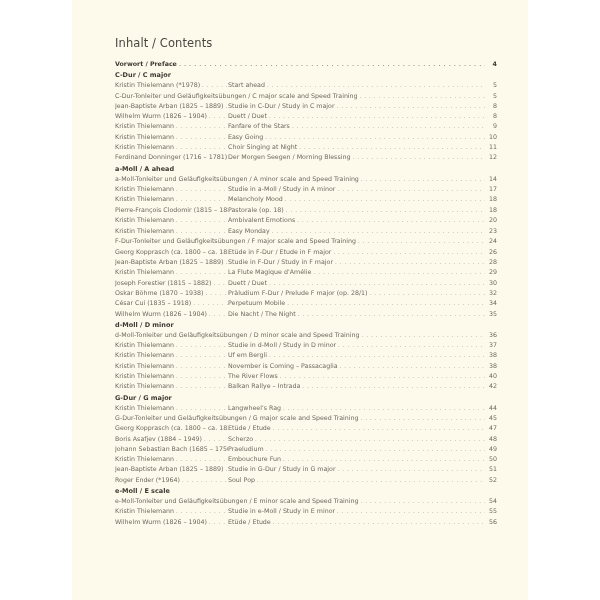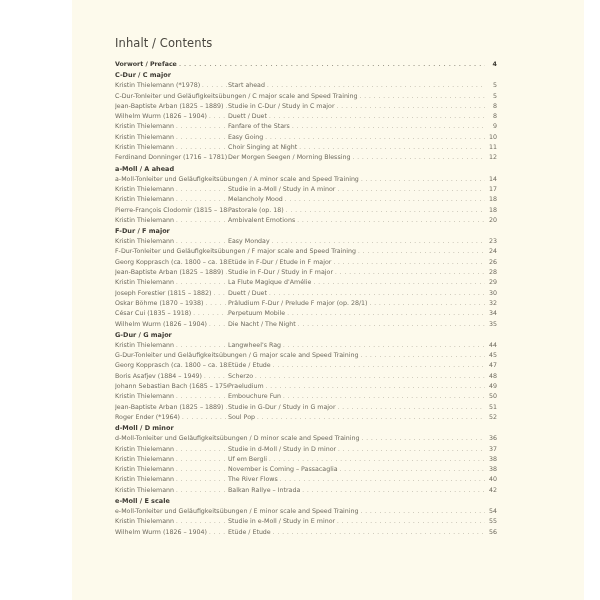--- a/index.html
+++ b/index.html
@@ -1,21 +1,21 @@
 <!DOCTYPE html>
 <html><head>
 <meta charset="utf-8">
 <style>
   html, body { margin:0; padding:0; }
   body {
     width:600px; height:600px; background:#ffffff; position:relative; overflow:hidden;
     font-family:"DejaVu Sans", sans-serif;
   }
   .page {
-    position:absolute; left:72px; top:0; width:512px; height:600px;
+    position:absolute; left:72px; top:0; width:456px; height:600px;
     background:#fdfaec;
   }
   .content {
     position:absolute; left:43px; top:36px; width:382px;
     color:#6e6a5e; font-size:6.3px;
   }
   .title {
     font-size:11.5px; color:#4a4740; margin:0 0 9px 0; letter-spacing:0.1px;
   }
   .preface-row { font-weight:bold; color:#3d3a33; }
@@ -157,21 +157,20 @@
             <span class="composer">
               <span class="name">Kristin Thielemann</span>
               <span class="dots"></span>
             </span>
             <span class="piece">Ambivalent Emotions</span>
             <span class="dots"></span>
             <span class="page-num">20</span>
           </div>
         </div>
         <div class="section">
-          <div class="section-title">F-Dur / F major</div>
           <div class="row">
             <span class="composer">
               <span class="name">Kristin Thielemann</span>
               <span class="dots"></span>
             </span>
             <span class="piece">Easy Monday</span>
             <span class="dots"></span>
             <span class="page-num">23</span>
           </div>
           <div class="row full">
@@ -237,20 +236,73 @@
             <span class="composer">
               <span class="name">Wilhelm Wurm (1826 – 1904)</span>
               <span class="dots"></span>
             </span>
             <span class="piece">Die Nacht / The Night</span>
             <span class="dots"></span>
             <span class="page-num">35</span>
           </div>
         </div>
         <div class="section">
+          <div class="section-title">d-Moll / D minor</div>
+          <div class="row full">
+            <span class="piece">d-Moll-Tonleiter und Geläufigkeitsübungen / D minor scale and Speed Training</span>
+            <span class="dots"></span>
+            <span class="page-num">36</span>
+          </div>
+          <div class="row">
+            <span class="composer">
+              <span class="name">Kristin Thielemann</span>
+              <span class="dots"></span>
+            </span>
+            <span class="piece">Studie in d-Moll / Study in D minor</span>
+            <span class="dots"></span>
+            <span class="page-num">37</span>
+          </div>
+          <div class="row">
+            <span class="composer">
+              <span class="name">Kristin Thielemann</span>
+              <span class="dots"></span>
+            </span>
+            <span class="piece">Uf em Bergli</span>
+            <span class="dots"></span>
+            <span class="page-num">38</span>
+          </div>
+          <div class="row">
+            <span class="composer">
+              <span class="name">Kristin Thielemann</span>
+              <span class="dots"></span>
+            </span>
+            <span class="piece">November is Coming – Passacaglia</span>
+            <span class="dots"></span>
+            <span class="page-num">38</span>
+          </div>
+          <div class="row">
+            <span class="composer">
+              <span class="name">Kristin Thielemann</span>
+              <span class="dots"></span>
+            </span>
+            <span class="piece">The River Flows</span>
+            <span class="dots"></span>
+            <span class="page-num">40</span>
+          </div>
+          <div class="row">
+            <span class="composer">
+              <span class="name">Kristin Thielemann</span>
+              <span class="dots"></span>
+            </span>
+            <span class="piece">Balkan Rallye – Intrada</span>
+            <span class="dots"></span>
+            <span class="page-num">42</span>
+          </div>
+        </div>
+        <div class="section">
           <div class="section-title">G-Dur / G major</div>
           <div class="row">
             <span class="composer">
               <span class="name">Kristin Thielemann</span>
               <span class="dots"></span>
             </span>
             <span class="piece">Langwheel's Rag</span>
             <span class="dots"></span>
             <span class="page-num">44</span>
           </div>
@@ -305,73 +357,20 @@
             <span class="page-num">51</span>
           </div>
           <div class="row">
             <span class="composer">
               <span class="name">Roger Ender (*1964)</span>
               <span class="dots"></span>
             </span>
             <span class="piece">Soul Pop</span>
             <span class="dots"></span>
             <span class="page-num">52</span>
-          </div>
-        </div>
-        <div class="section">
-          <div class="section-title">d-Moll / D minor</div>
-          <div class="row full">
-            <span class="piece">d-Moll-Tonleiter und Geläufigkeitsübungen / D minor scale and Speed Training</span>
-            <span class="dots"></span>
-            <span class="page-num">36</span>
-          </div>
-          <div class="row">
-            <span class="composer">
-              <span class="name">Kristin Thielemann</span>
-              <span class="dots"></span>
-            </span>
-            <span class="piece">Studie in d-Moll / Study in D minor</span>
-            <span class="dots"></span>
-            <span class="page-num">37</span>
-          </div>
-          <div class="row">
-            <span class="composer">
-              <span class="name">Kristin Thielemann</span>
-              <span class="dots"></span>
-            </span>
-            <span class="piece">Uf em Bergli</span>
-            <span class="dots"></span>
-            <span class="page-num">38</span>
-          </div>
-          <div class="row">
-            <span class="composer">
-              <span class="name">Kristin Thielemann</span>
-              <span class="dots"></span>
-            </span>
-            <span class="piece">November is Coming – Passacaglia</span>
-            <span class="dots"></span>
-            <span class="page-num">38</span>
-          </div>
-          <div class="row">
-            <span class="composer">
-              <span class="name">Kristin Thielemann</span>
-              <span class="dots"></span>
-            </span>
-            <span class="piece">The River Flows</span>
-            <span class="dots"></span>
-            <span class="page-num">40</span>
-          </div>
-          <div class="row">
-            <span class="composer">
-              <span class="name">Kristin Thielemann</span>
-              <span class="dots"></span>
-            </span>
-            <span class="piece">Balkan Rallye – Intrada</span>
-            <span class="dots"></span>
-            <span class="page-num">42</span>
           </div>
         </div>
         <div class="section">
           <div class="section-title">e-Moll / E scale</div>
           <div class="row full">
             <span class="piece">e-Moll-Tonleiter und Geläufigkeitsübungen / E minor scale and Speed Training</span>
             <span class="dots"></span>
             <span class="page-num">54</span>
           </div>
           <div class="row">

